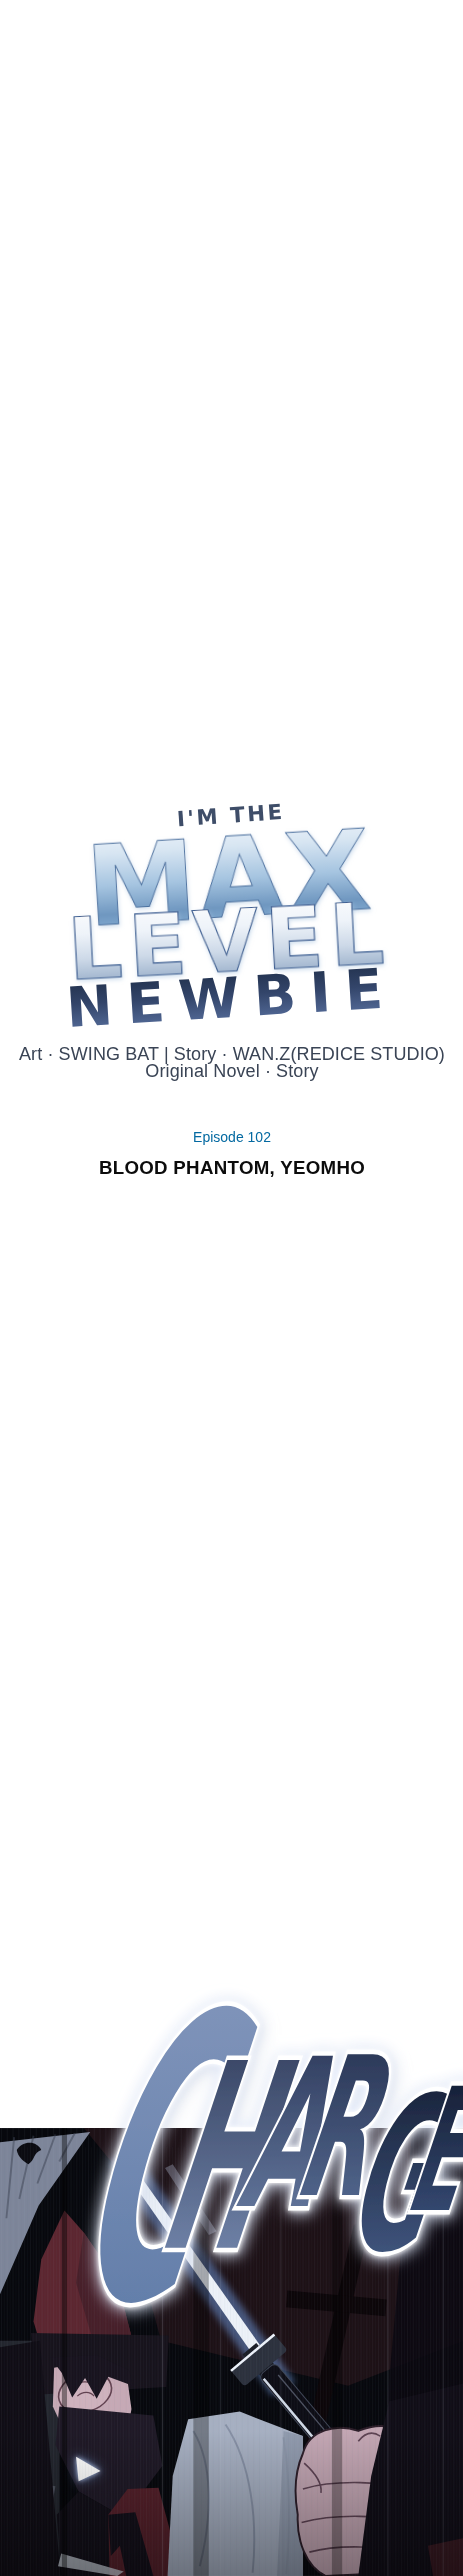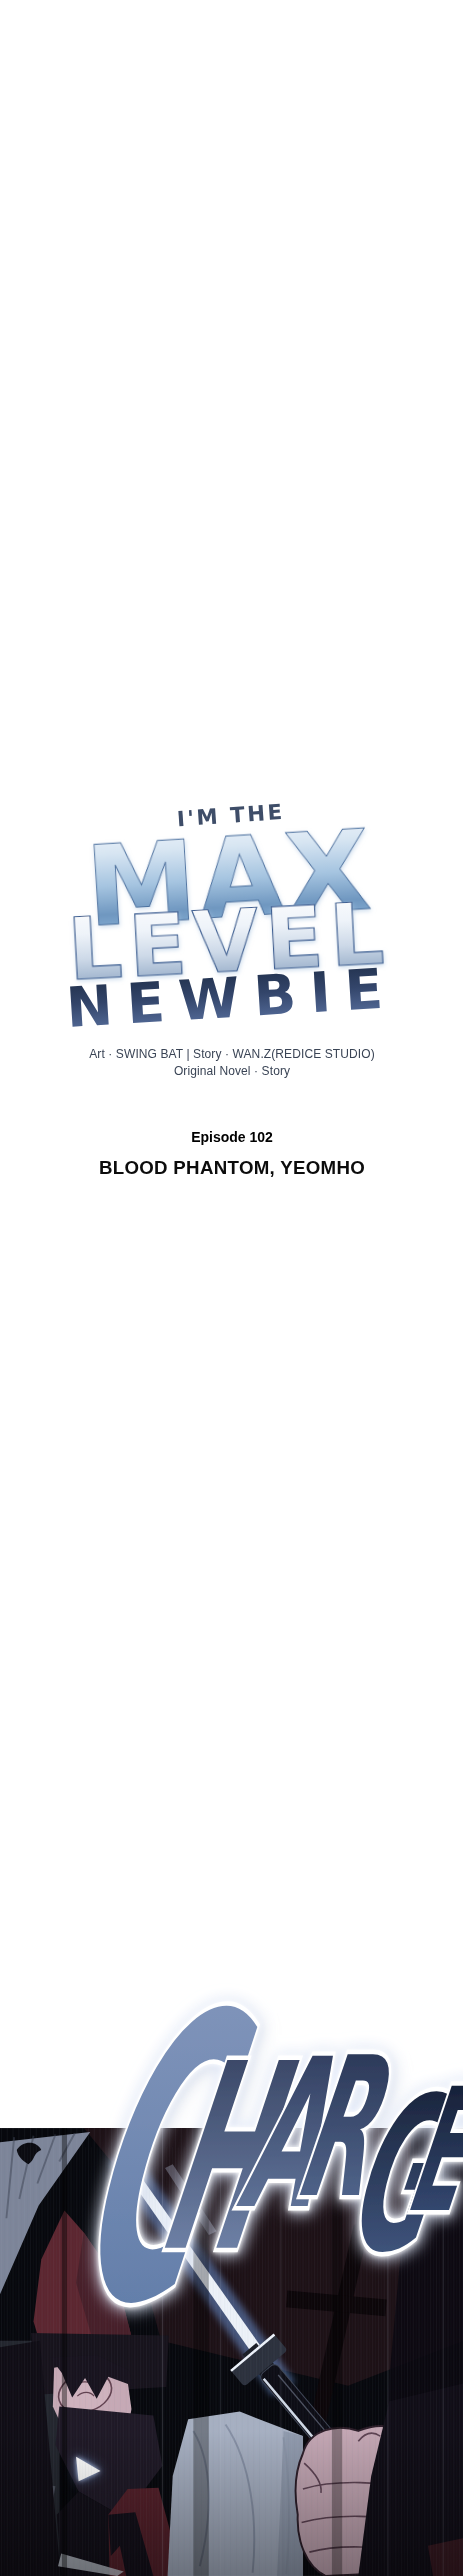--- a/index.html
+++ b/index.html
@@ -1,22 +1,22 @@
 <!DOCTYPE html>
 <html style="font-size:10.3px"><head>
 <meta charset="utf-8">
 <style>
   html,body{margin:0;padding:0;background:#ffffff;}
   #page{position:relative;width:464px;height:2576px;background:#ffffff;overflow:hidden;
         font-family:"Liberation Sans",sans-serif;}
   svg{display:block;}
   .abs{position:absolute;left:0;right:0;}
   .center{text-align:center;}
-  #credits{top:1046px;color:#3a4455;font-size:12px;line-height:17.4px;letter-spacing:0.1px;}
-  #episode-label{top:1129px;color:#000000;font-size:14px;font-weight:700;}
+  #credits{top:1046px;color:#3a4455;font-size:18px;line-height:17.4px;letter-spacing:0.1px;}
+  #episode-label{top:1129px;color:#0369a1;font-size:14px;font-weight:400;}
   #episode-title{top:1157px;color:#0c0c0c;font-size:18.7px;font-weight:700;letter-spacing:0.3px;}
   #title-svg{position:absolute;top:773px;left:0;pointer-events:none;}
   #panel-svg{position:absolute;top:2128px;left:0;}
   #charge-svg{position:absolute;top:1958px;left:0;pointer-events:none;}
   .svgtext{font-family:"DejaVu Sans",sans-serif;}
 </style>
 </head>
 <body>
 
 <div id="page">

